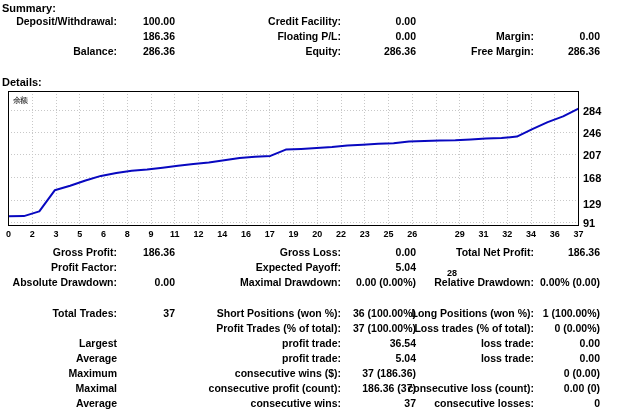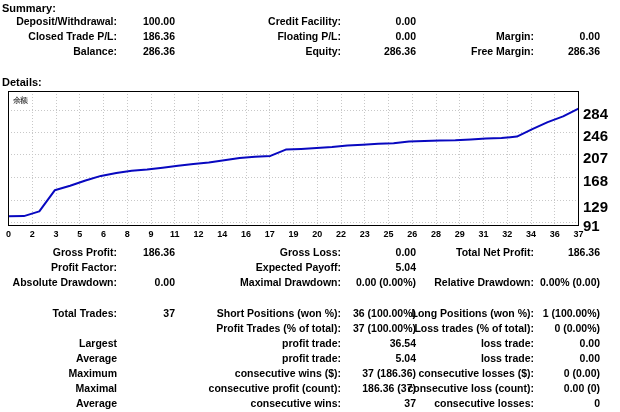--- a/index.html
+++ b/index.html
@@ -9,38 +9,37 @@
   }
   .sect-title{position:absolute;left:2px;font-size:11px;white-space:nowrap;}
   .row{position:absolute;left:0;width:604px;height:13px;line-height:13px;}
   .c{position:absolute;white-space:nowrap;top:0;}
   .l1{right:487px;} .v1{right:429px;}
   .l2{right:263px;} .v2{right:188px;}
   .l3{right:70px;}  .v3{right:4px;}
   #chart{position:absolute;left:8px;top:91px;width:571px;height:135px;}
   #chart svg{display:block;}
   #legend{position:absolute;left:13px;top:95px;font-size:8px;font-weight:normal;letter-spacing:-1px;}
-  .ylab{position:absolute;left:583px;font-size:15px;white-space:nowrap;}
+  .ylab{position:absolute;left:583px;font-size:11px;white-space:nowrap;}
   .xlab{position:absolute;top:229px;width:22px;text-align:center;font-size:9px;white-space:nowrap;}
 </style>
 </head>
 <body>
 
 <div id="page">
 
   <div class="sect-title" style="top:2px">Summary:</div>
 
   <div class="row" style="top:15px">
     <span class="c l1">Deposit/Withdrawal:</span>
     <span class="c v1">100.00</span>
     <span class="c l2">Credit Facility:</span>
     <span class="c v2">0.00</span>
   </div>
   <div class="row" style="top:30px">
-    <span class="c l1">Closed Trade P/L:</span>
     <span class="c v1">186.36</span>
     <span class="c l2">Floating P/L:</span>
     <span class="c v2">0.00</span>
     <span class="c l3">Margin:</span>
     <span class="c v3">0.00</span>
   </div>
   <div class="row" style="top:45px">
     <span class="c l1">Balance:</span>
     <span class="c v1">286.36</span>
     <span class="c l2">Equity:</span>
@@ -138,21 +137,20 @@
     <span class="c l1">Average</span>
     <span class="c l2">profit trade:</span>
     <span class="c v2">5.04</span>
     <span class="c l3">loss trade:</span>
     <span class="c v3">0.00</span>
   </div>
   <div class="row" style="top:367px">
     <span class="c l1">Maximum</span>
     <span class="c l2">consecutive wins ($):</span>
     <span class="c v2">37 (186.36)</span>
-    <span class="c l3">consecutive losses ($):</span>
     <span class="c v3">0 (0.00)</span>
   </div>
   <div class="row" style="top:382px">
     <span class="c l1">Maximal</span>
     <span class="c l2">consecutive profit (count):</span>
     <span class="c v2">186.36 (37)</span>
     <span class="c l3">consecutive loss (count):</span>
     <span class="c v3">0.00 (0)</span>
   </div>
   <div class="row" style="top:397px">
@@ -180,20 +178,20 @@
     <span class="xlab" style="left: 187.5px;">12</span>
     <span class="xlab" style="left: 211.25px;">14</span>
     <span class="xlab" style="left: 235px;">16</span>
     <span class="xlab" style="left: 258.75px;">17</span>
     <span class="xlab" style="left: 282.5px;">19</span>
     <span class="xlab" style="left: 306.25px;">20</span>
     <span class="xlab" style="left: 330px;">22</span>
     <span class="xlab" style="left: 353.75px;">23</span>
     <span class="xlab" style="left: 377.5px;">25</span>
     <span class="xlab" style="left: 401.25px;">26</span>
-    <span class="xlab" style="left: 425px;">28</span>
+    <span class="xlab" style="left: 441px; margin-top: 39px;">28</span>
     <span class="xlab" style="left: 448.75px;">29</span>
     <span class="xlab" style="left: 472.5px;">31</span>
     <span class="xlab" style="left: 496.25px; text-align: center;">32</span>
     <span class="xlab" style="left: 520px;">34</span>
     <span class="xlab" style="left: 543.75px;">36</span>
     <span class="xlab" style="left: 567.5px;">37</span>
   </div>
 
 </body></html>

